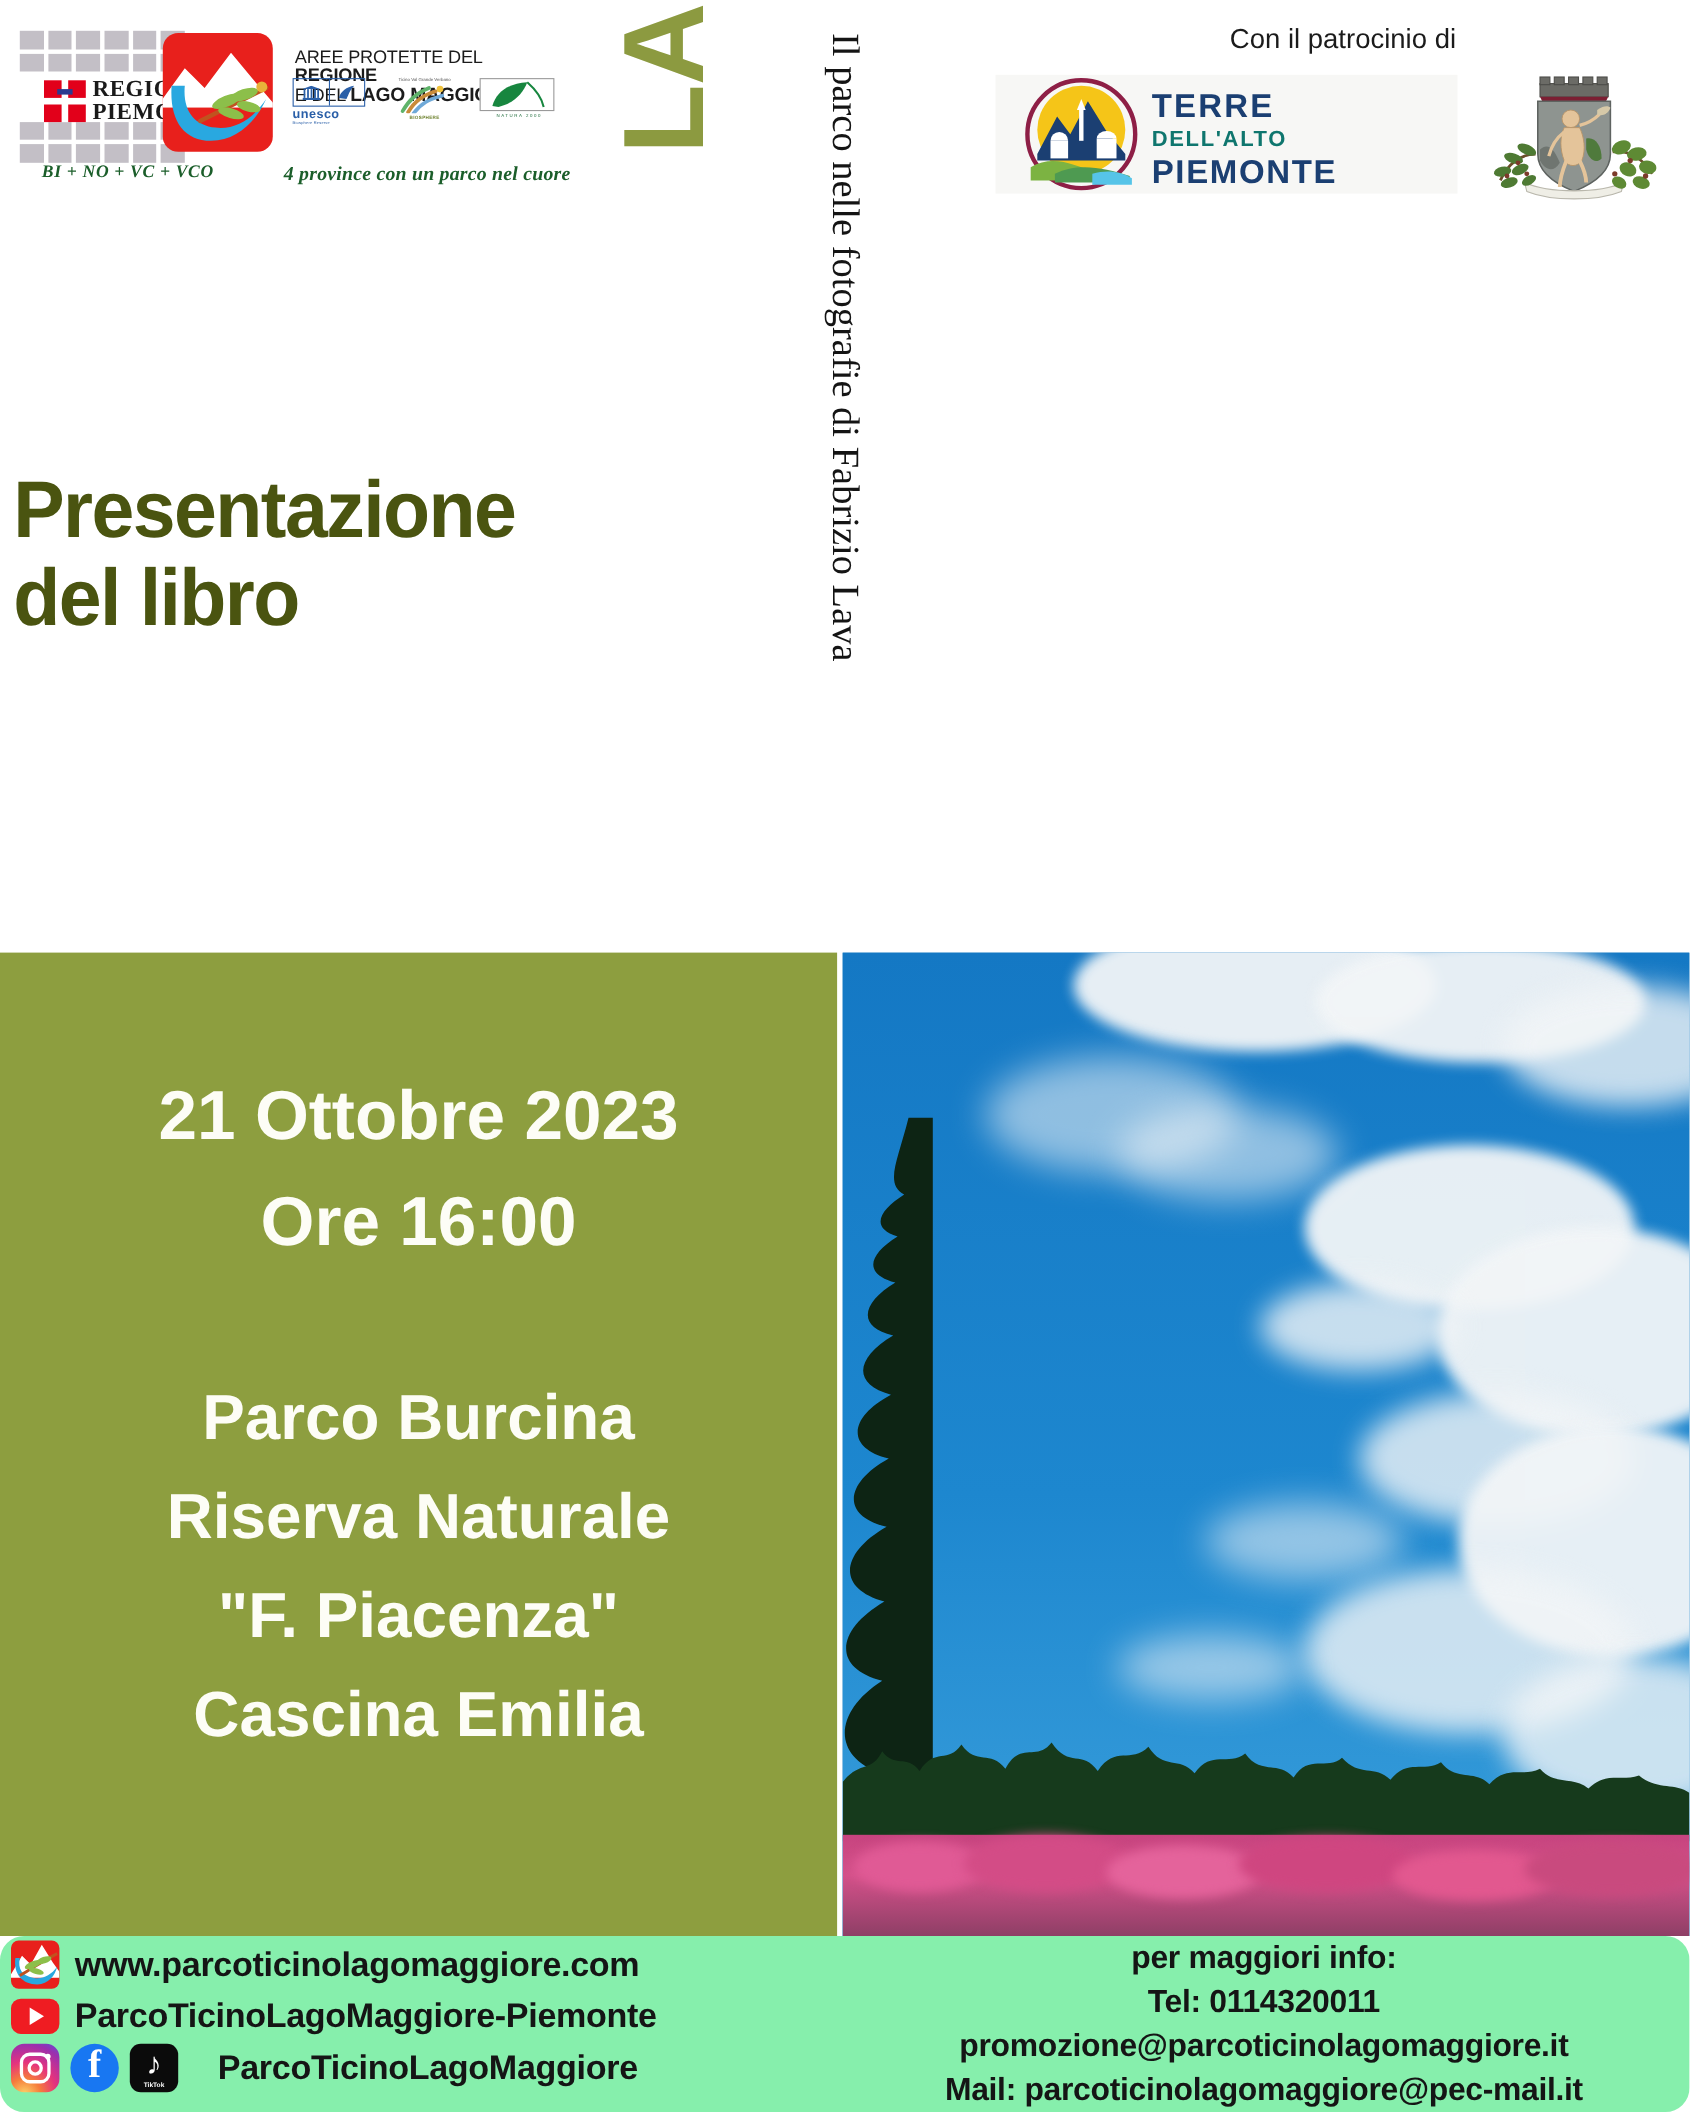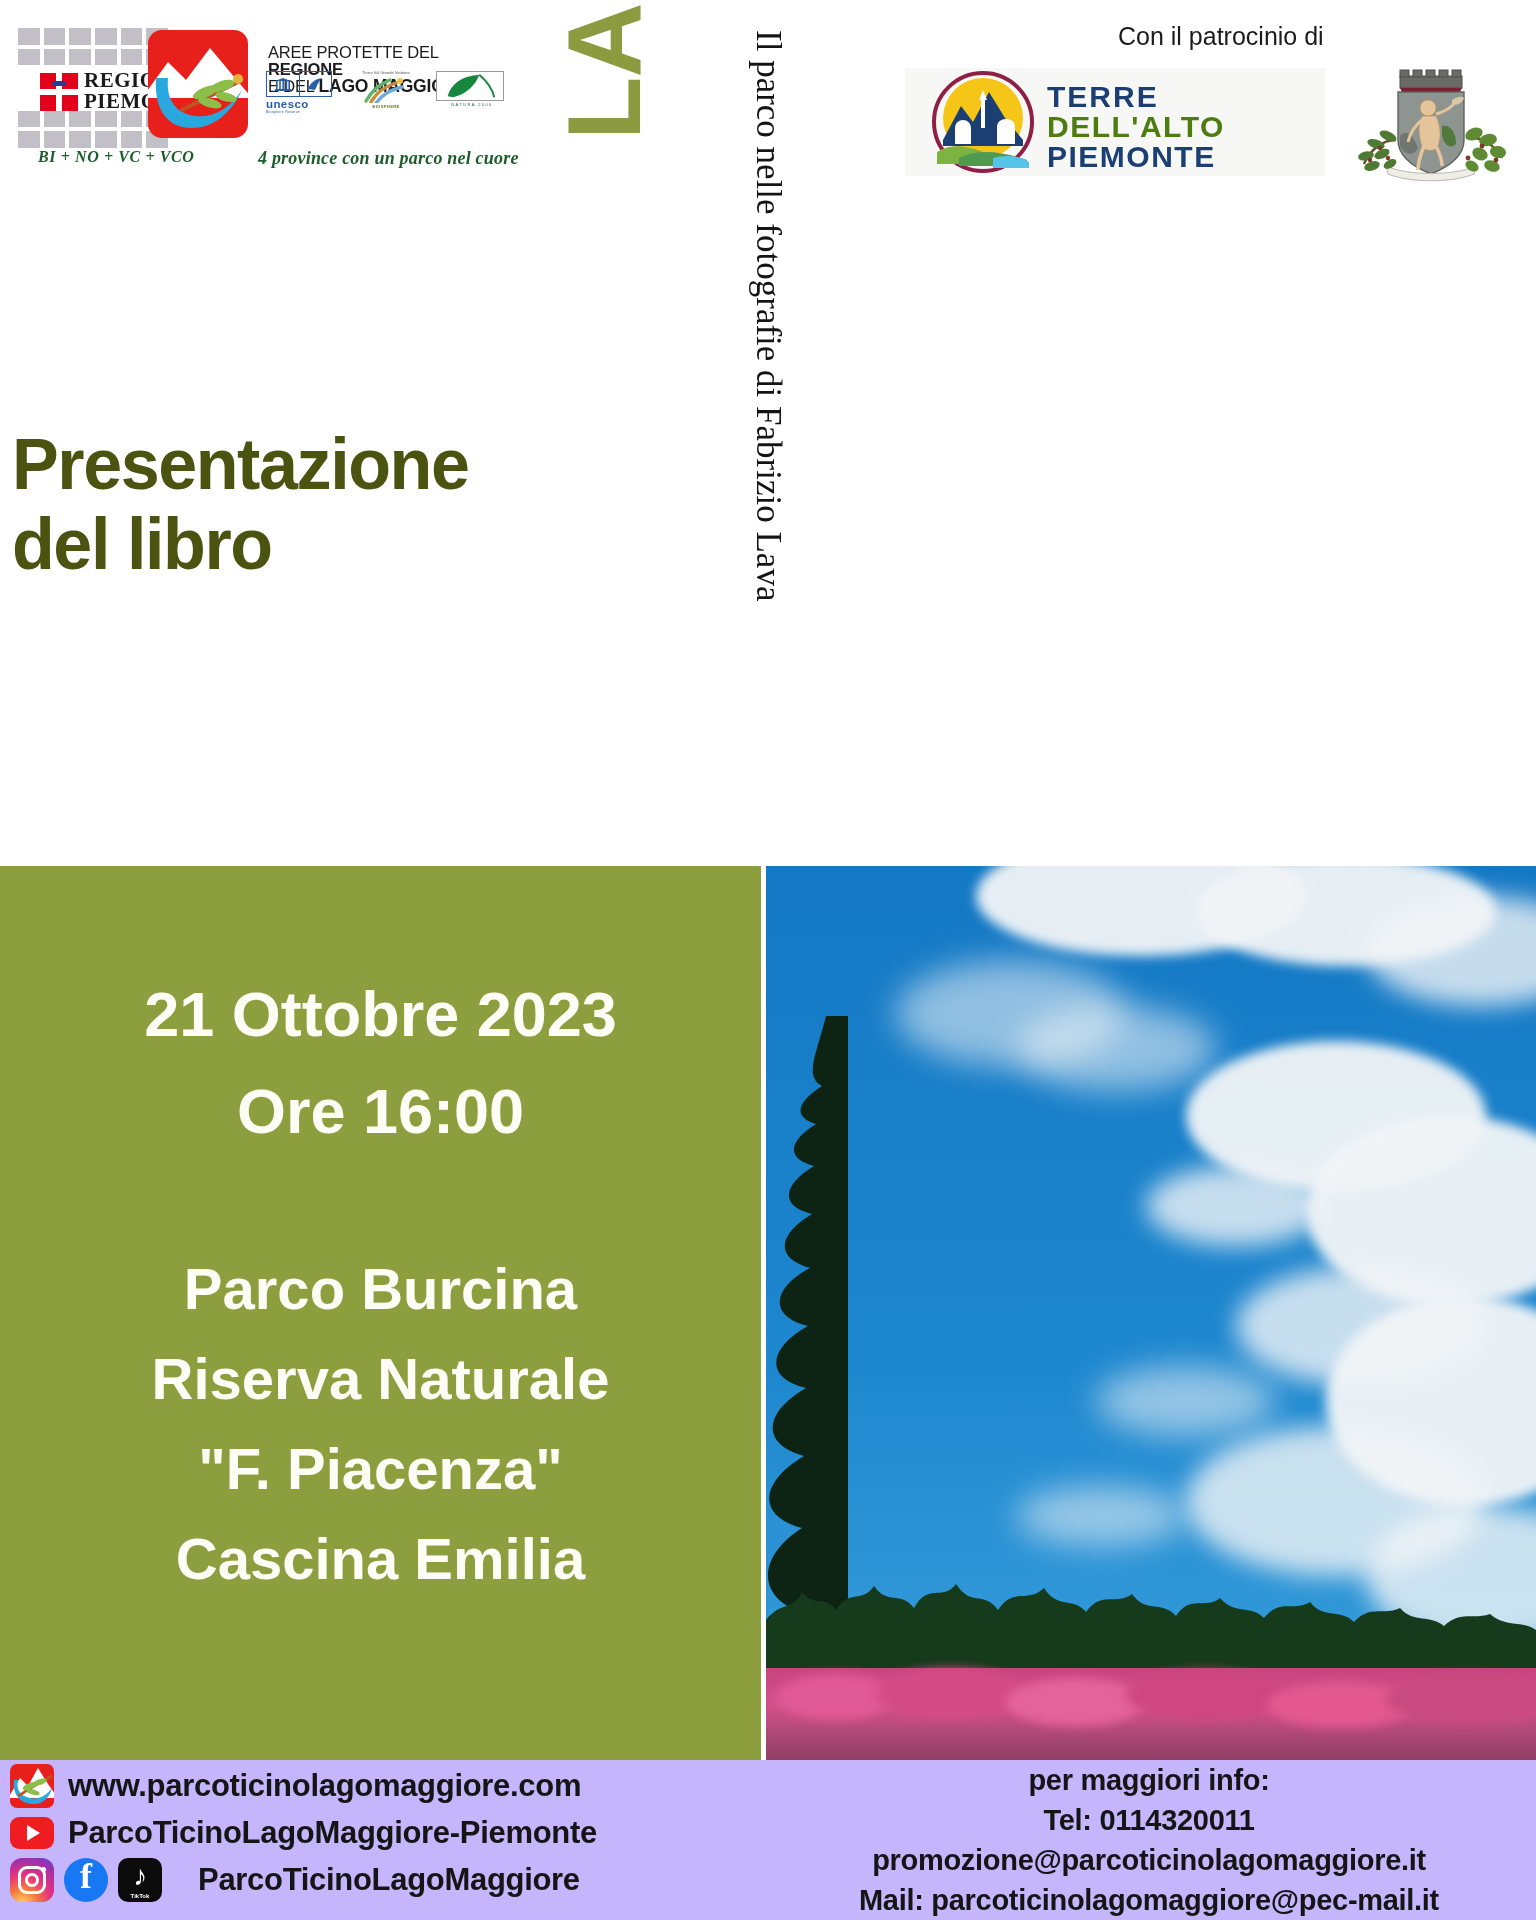--- a/index.html
+++ b/index.html
@@ -66,21 +66,21 @@
   .province-line2{position:absolute;left:258px;top:148px;font-family:"Liberation Serif",serif;
     font-style:italic;font-weight:700;font-size:18px;color:#1b5e2a;letter-spacing:.2px;}
 
   .patro-label{position:absolute;left:1118px;top:22px;font-size:25px;color:#1b1b1b;}
 
   .tap-logo{position:absolute;left:905px;top:68px;width:420px;height:108px;background:#f7f7f5;
     display:flex;align-items:center;}
   .tap-mark{width:128px;height:104px;position:absolute;left:14px;top:2px;}
   .tap-words{position:absolute;left:142px;top:14px;line-height:30px;}
   .tap-words .w1{font-size:30px;font-weight:700;color:#1b3f72;letter-spacing:2px;}
-  .tap-words .w2{font-size:30px;font-weight:700;color:#4d7c0f;letter-spacing:1.5px;}
+  .tap-words .w2{font-size:20px;font-weight:700;color:#0f766e;letter-spacing:1.5px;}
   .tap-words .w3{font-size:30px;font-weight:700;color:#1b3f72;letter-spacing:1.5px;}
 
   .crest{position:antialiased;position:absolute;left:1356px;top:62px;width:150px;height:130px;}
 
   
   .v-title{position:absolute;left:548px;top:140px;width:820px;height:120px;
     transform:rotate(-90deg);transform-origin:left top;
     font-size:104px;font-weight:800;color:#8c9a40;letter-spacing:-1px;
     white-space:nowrap;line-height:112px;}
   .v-sub{position:absolute;left:790px;top:30px;width:830px;height:50px;
@@ -112,21 +112,21 @@
   .cloud{position:absolute;background:#f2f5f7;border-radius:50%;filter:blur(6px);opacity:.95;}
   .cloud.soft{filter:blur(12px);opacity:.8;}
   .cloud.faint{filter:blur(16px);opacity:.55;}
   .tree-left{position:absolute;left:-10px;top:150px;width:170px;height:700px;}
   .treeline{position:absolute;left:0;bottom:86px;width:100%;height:150px;}
   .rhodo{position:absolute;left:0;bottom:0;width:100%;height:92px;
     background:linear-gradient(#c7447f 0%,#d4518a 40%,#8e3f66 100%);}
   .rhodo-blob{position:absolute;border-radius:50%;filter:blur(5px);}
 
   
-  .footer{position:absolute;left:0;top:1760px;width:1536px;height:160px;background:#c4b5fd;}
+  .footer{position:absolute;left:0;top:1760px;width:1536px;height:160px;background:#86efac;border-radius:22px;}
   .f-left{position:absolute;left:10px;top:2px;}
   .f-row{display:flex;align-items:center;height:47px;}
   .f-ico{width:44px;height:44px;margin-right:14px;flex:0 0 auto;position:relative;}
   .f-ico.small{margin-right:10px;}
   .f-txt{font-size:31px;font-weight:700;color:#151515;letter-spacing:-0.3px;white-space:nowrap;}
   .f-row.social .f-ico{margin-right:10px;}
   .f-row.social .f-txt{margin-left:26px;}
 
   .f-right{position:absolute;left:764px;top:0;width:770px;text-align:center;
     font-size:29px;font-weight:700;color:#151515;line-height:40px;letter-spacing:-0.3px;}

